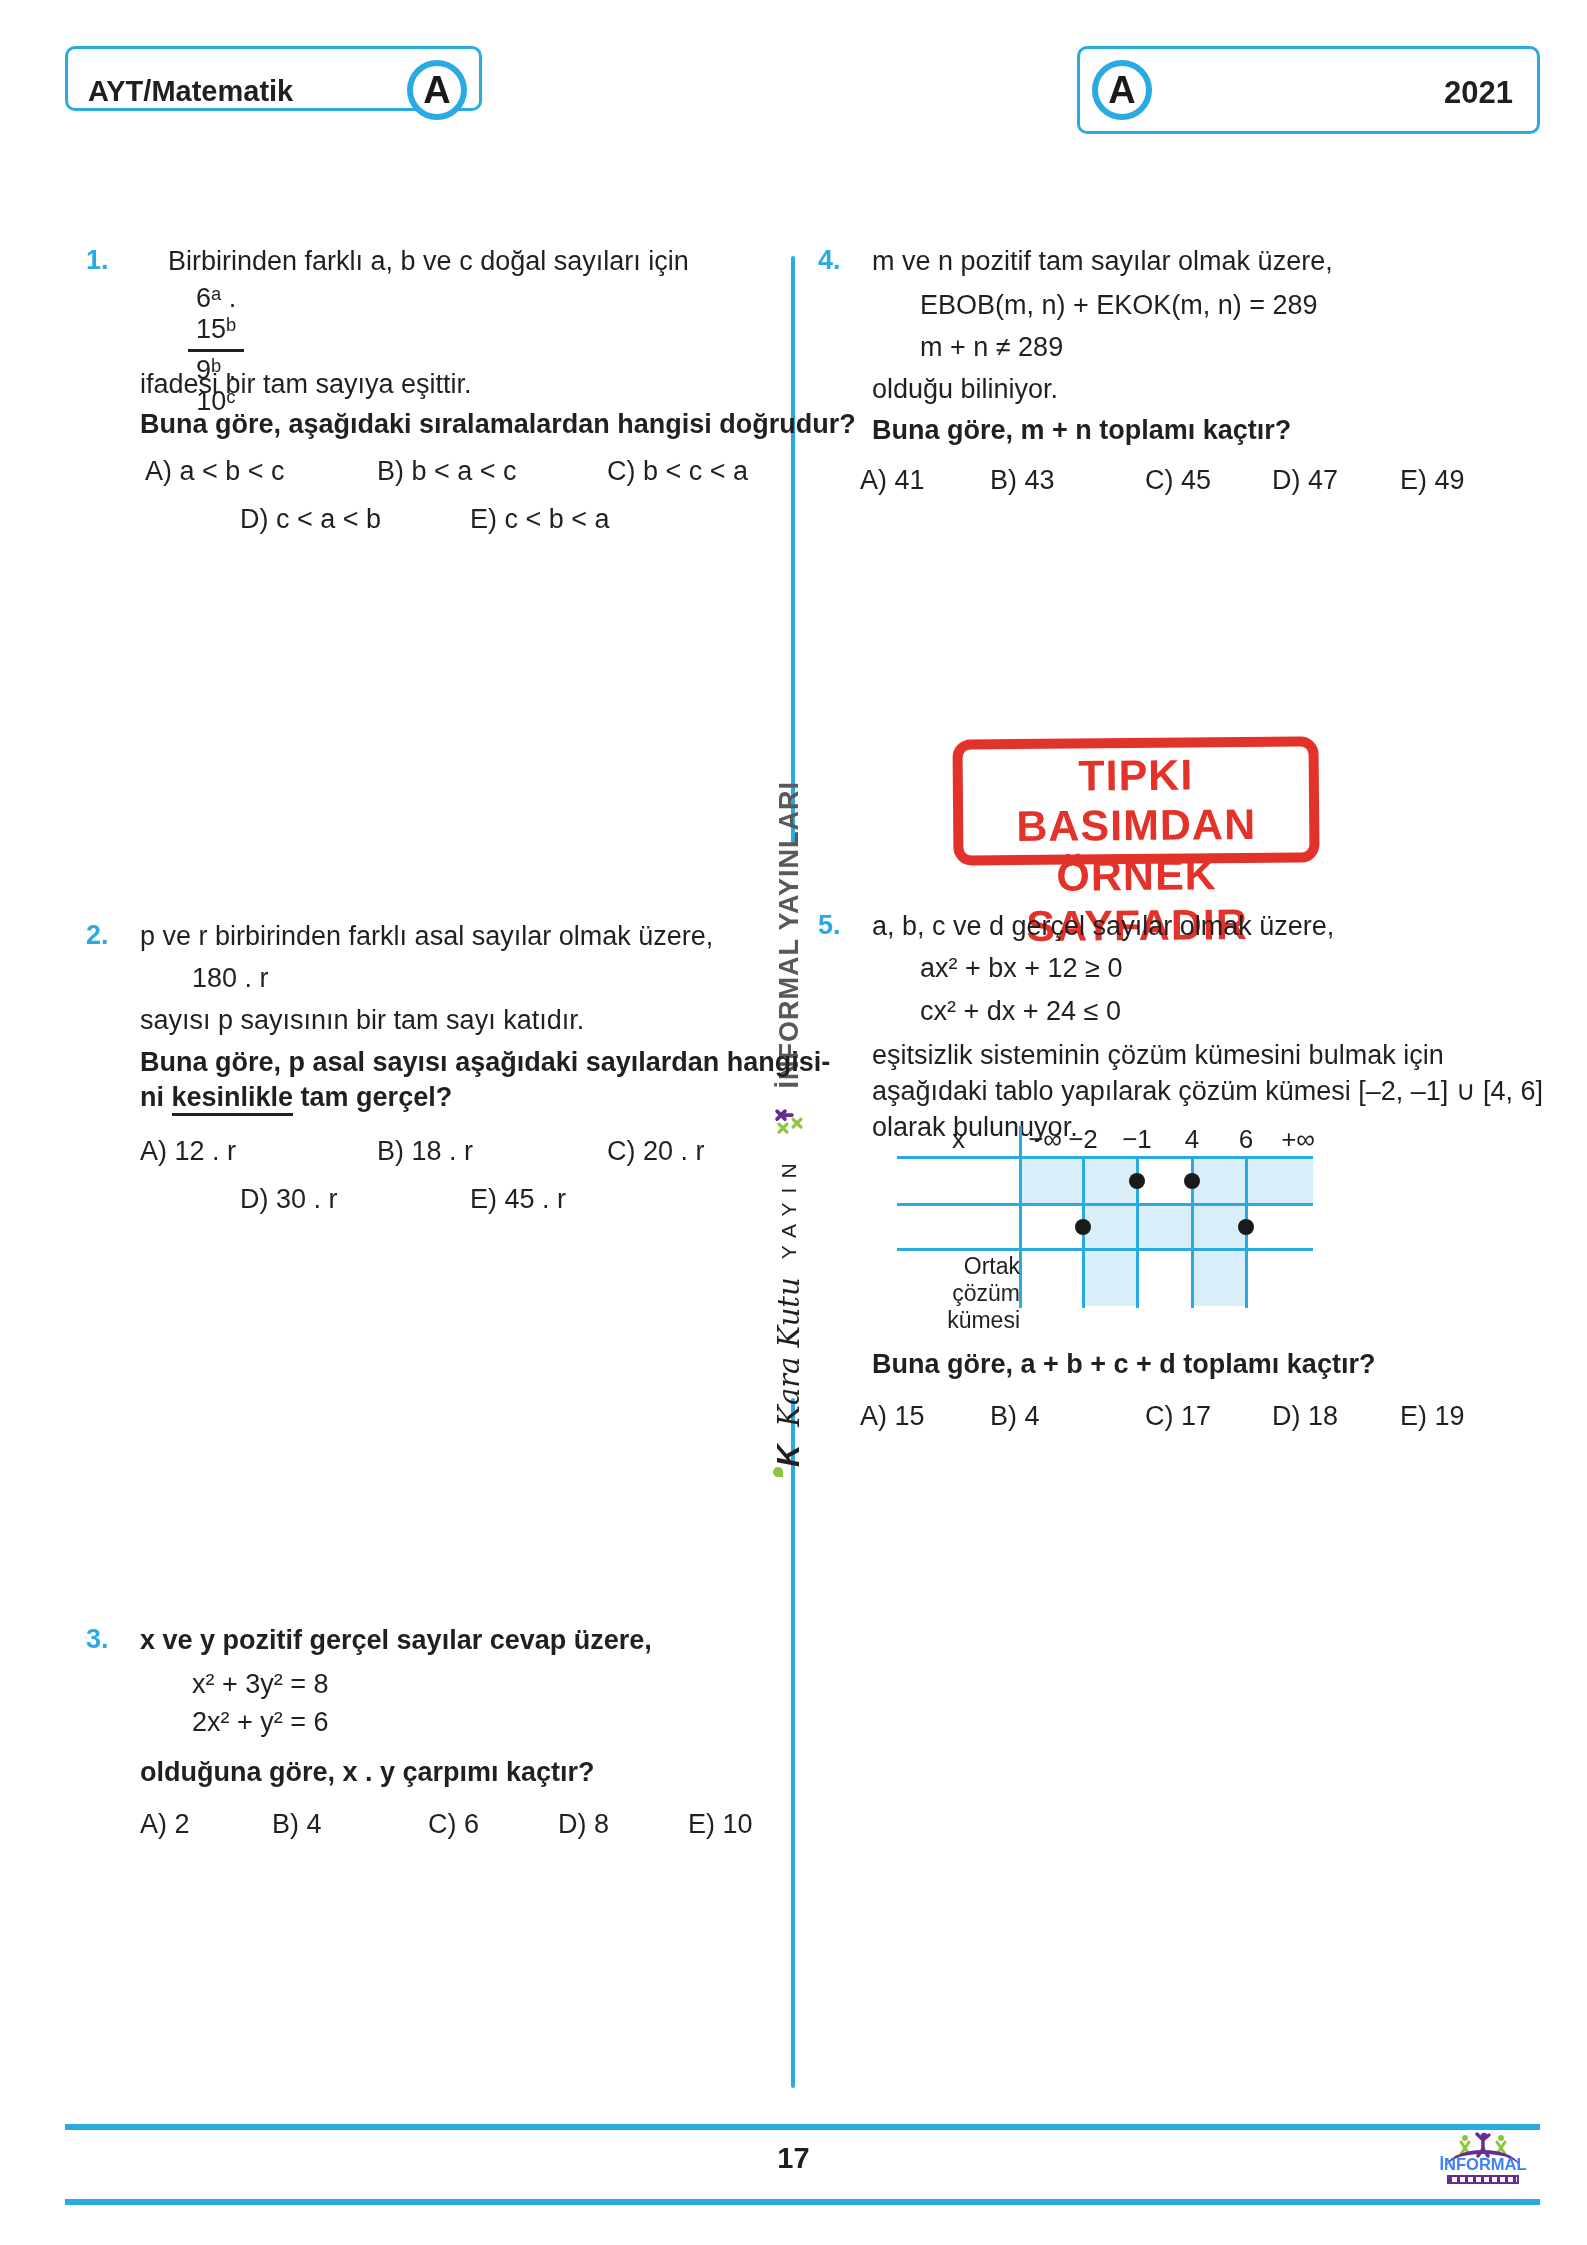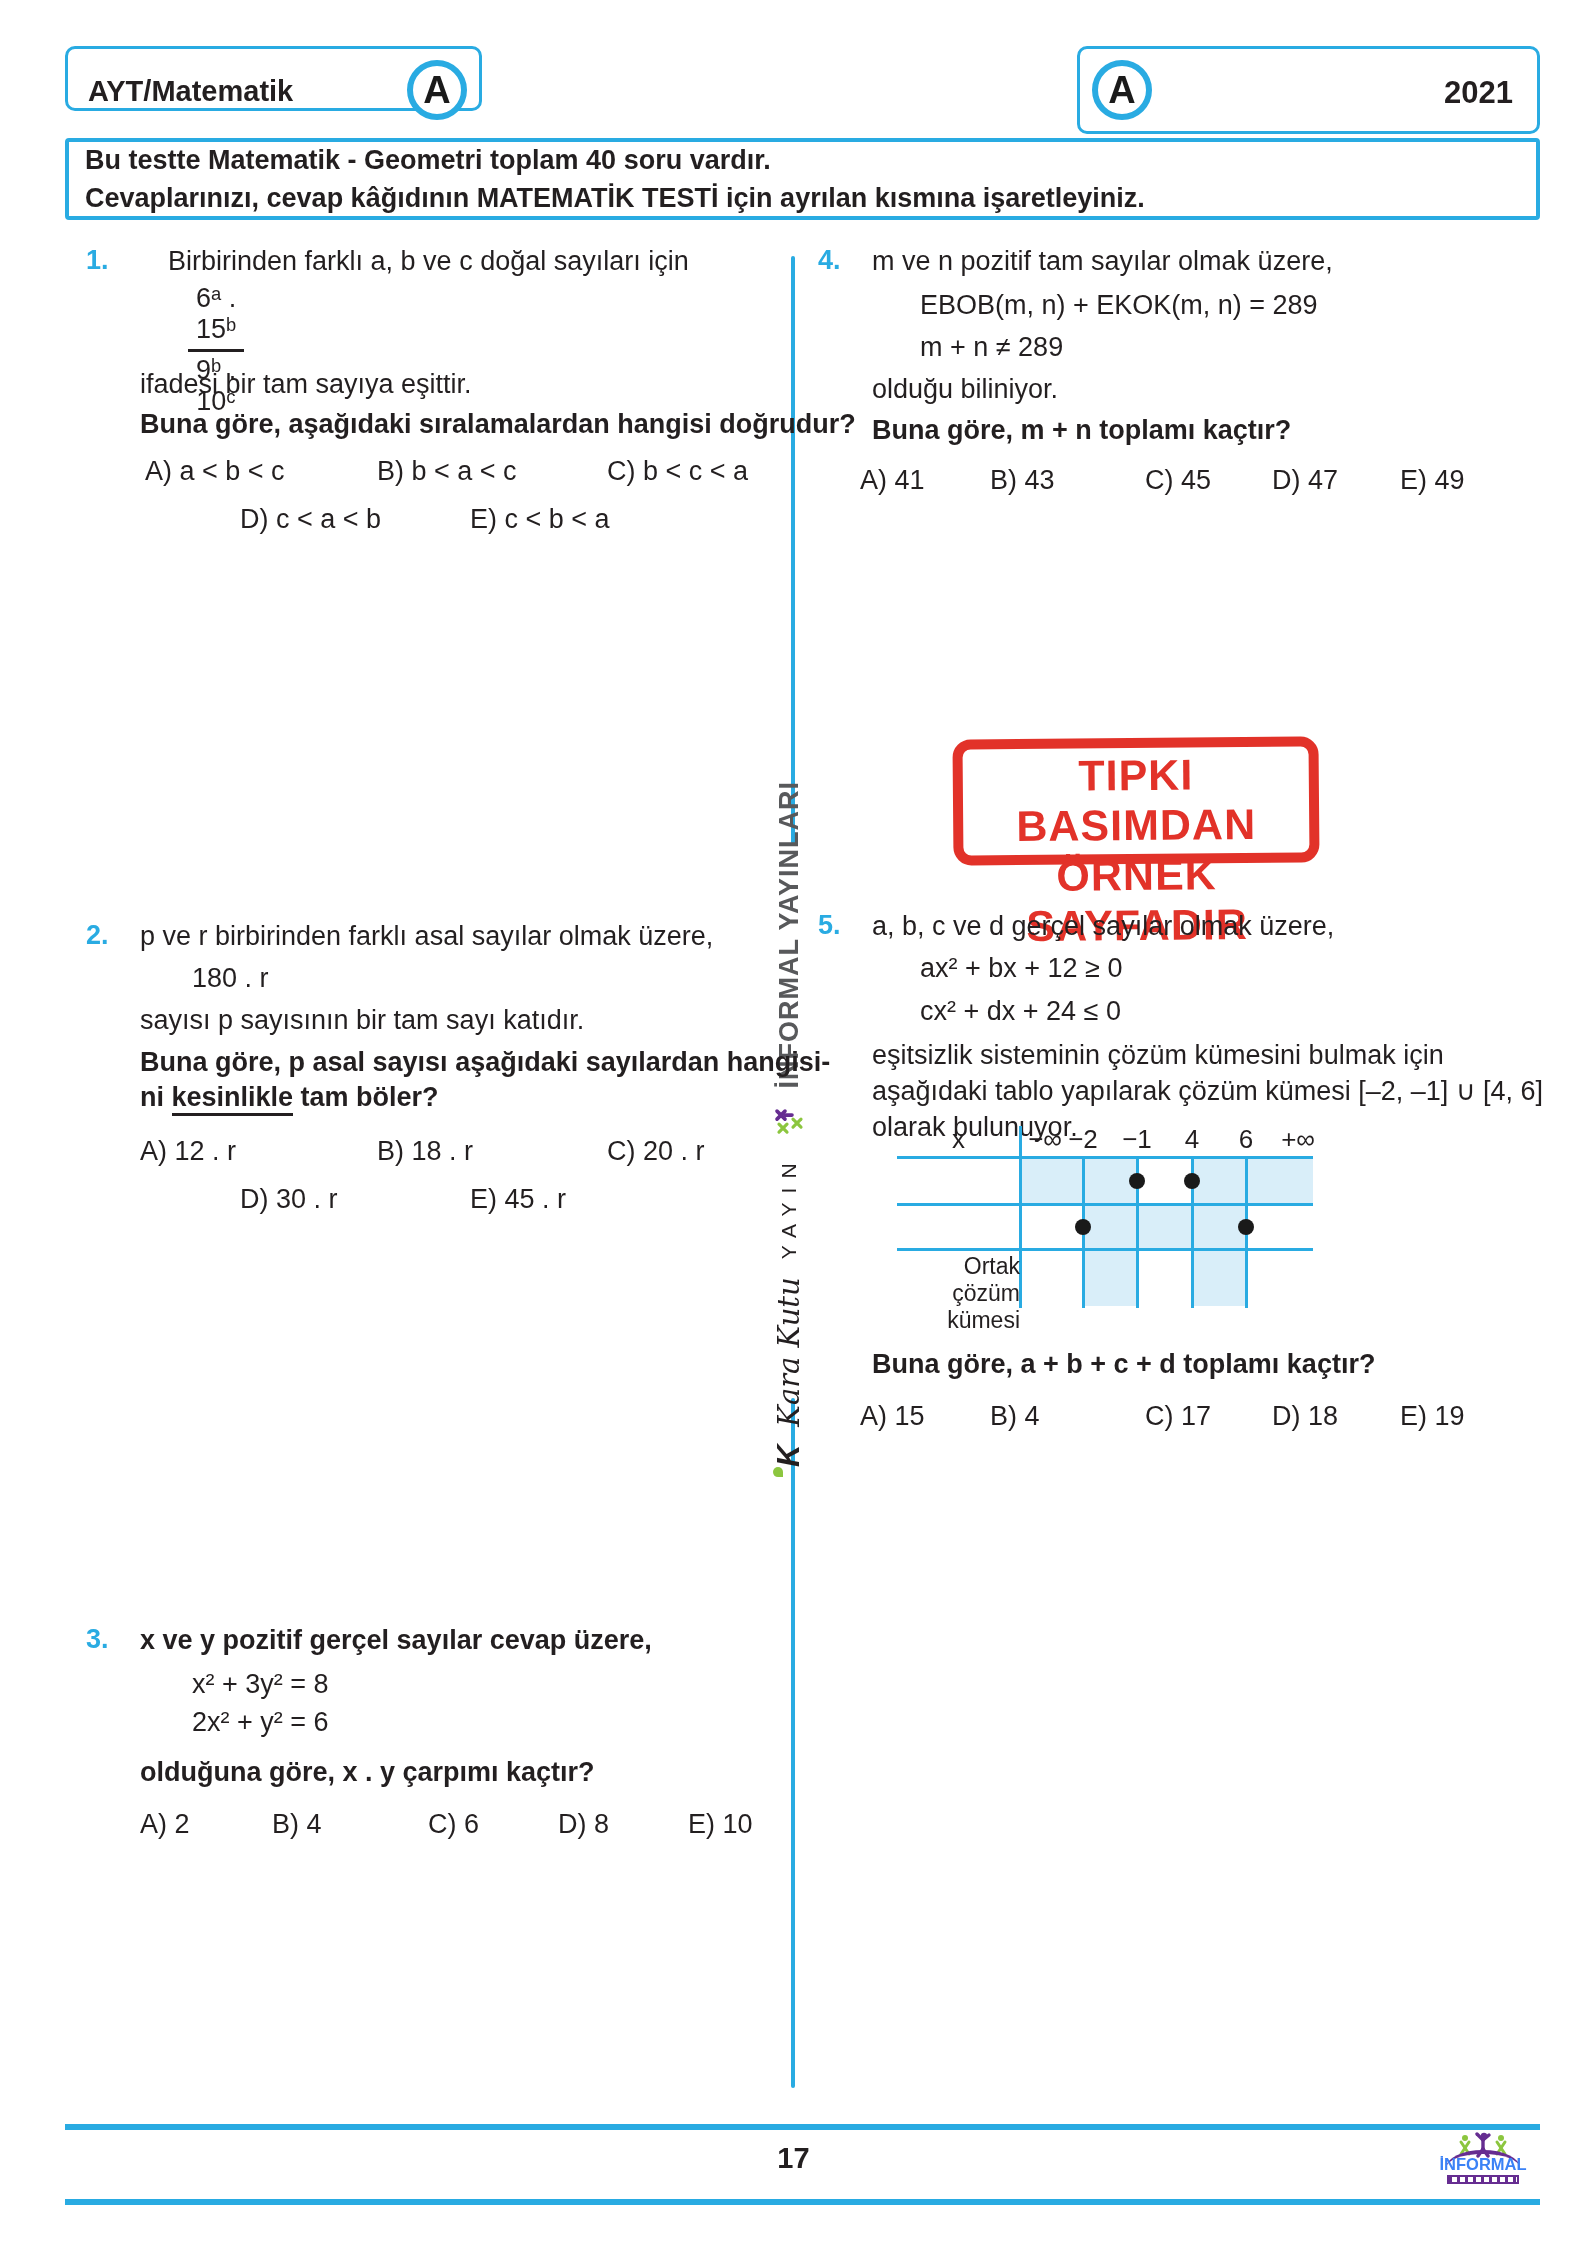--- a/index.html
+++ b/index.html
@@ -87,24 +87,20 @@
       <span>A</span>
     </div>
   </div>
   <div class="abs hbox hbox-right">
     <div class="acircle abs" style="left:12px;top:11px;">
       <span>A</span>
     </div>
     <span class="abs year" style="right:24px;top:26px;">2021</span>
   </div>
 
-  <div class="abs instr">
-    <div>Bu testte Matematik - Geometri toplam 40 soru vardır.</div>
-    <div>Cevaplarınızı, cevap kâğıdının MATEMATİK TESTİ için ayrılan kısmına işaretleyiniz.</div>
-  </div>
 
   <div class="abs dseg dseg1"></div>
   <div class="abs dseg dseg2"></div>
   <div class="abs vside">
     <span class="klogo"><span class="sprout"></span><span>K</span></span>
     <span class="script">Kara Kutu</span>
     <span class="yayin">YAYIN</span>
     <svg width="30" height="32" viewBox="0 0 30 32">
       <g stroke="#8CC63F" stroke-width="3.2" stroke-linecap="round">
         <line x1="4" y1="6" x2="12" y2="14"></line>
@@ -139,21 +135,21 @@
     <span class="abs t" style="left:470px;top:503px;">E) c &lt; b &lt; a</span>
   </div>
 
   <div class="abs" style="left:0;top:0;">
     <span class="abs qnum" style="left:86px;top:920px;">2.</span>
     <span class="abs t" style="left:140px;top:920px;">p ve r birbirinden farklı asal sayılar olmak üzere,</span>
     <span class="abs t" style="left:192px;top:962px;">180 . r</span>
     <span class="abs t" style="left:140px;top:1004px;">sayısı p sayısının bir tam sayı katıdır.</span>
     <span class="abs t b" style="left:140px;top:1046px;">Buna göre, p asal sayısı aşağıdaki sayılardan hangisi-</span>
     <div class="abs t b" style="left:140px;top:1081px;">
-      <span>ni </span><span class="ul">kesinlikle</span><span> tam böler?</span>
+      <span>ni </span><span class="ul">kesinlikle</span><span> tam gerçel?</span>
     </div>
     <span class="abs t" style="left:140px;top:1135px;">A) 12 . r</span>
     <span class="abs t" style="left:377px;top:1135px;">B) 18 . r</span>
     <span class="abs t" style="left:607px;top:1135px;">C) 20 . r</span>
     <span class="abs t" style="left:240px;top:1183px;">D) 30 . r</span>
     <span class="abs t" style="left:470px;top:1183px;">E) 45 . r</span>
   </div>
 
   <div class="abs" style="left:0;top:0;">
     <span class="abs qnum" style="left:86px;top:1624px;">3.</span>

